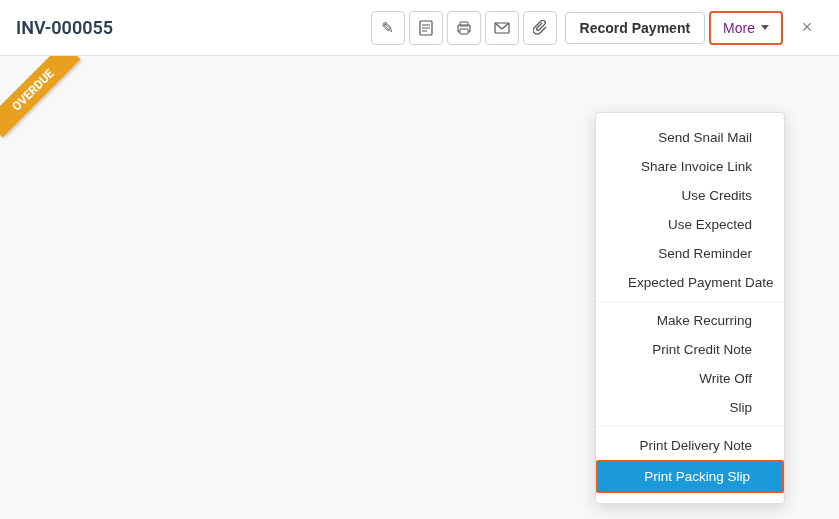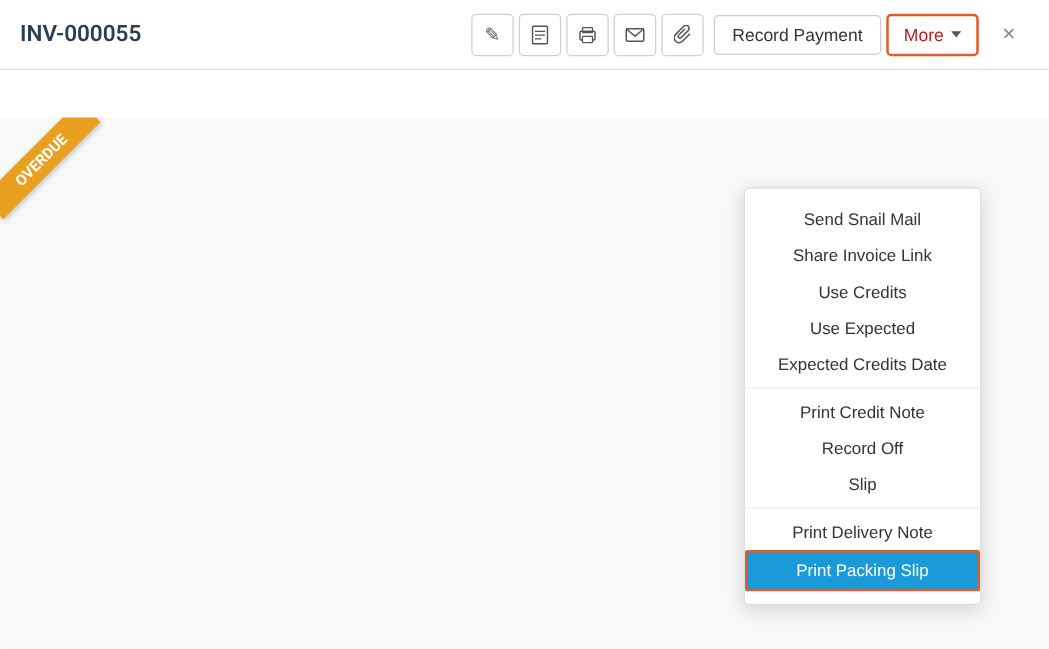--- a/index.html
+++ b/index.html
@@ -16,21 +16,20 @@
     }
 
     .modal-container {
       background: #fff;
       width: 839px;
       height: 519px;
       position: relative;
       display: flex;
       flex-direction: column;
       box-shadow: 0 2px 12px rgba(0,0,0,0.15);
-      gap: 38px;
     }
 
     
     .header-bar {
       display: flex;
       align-items: center;
       padding: 0 16px;
       height: 56px;
       border-bottom: 1px solid #e0e0e0;
       background: #fff;
@@ -66,28 +65,28 @@
     }
 
     .btn-record-payment {
       background: #fff;
       border: 1px solid #ccc;
       color: #333;
       padding: 7px 14px;
       border-radius: 4px;
       cursor: pointer;
       font-size: 14px;
-      font-weight: 400;
+      font-weight: 700;
       margin-right: 4px;
     }
 
     .btn-more {
       background: #fff;
       border: 2px solid #e05c2a;
-      color: #b91c1c;
+      color: #701a75;
       padding: 7px 12px;
       border-radius: 4px;
       cursor: pointer;
       font-size: 14px;
       font-weight: 500;
       display: flex;
       align-items: center;
       gap: 4px;
       position: relative;
     }
@@ -167,22 +166,22 @@
       padding: 4px 0;
     }
 
     .dropdown-section + .dropdown-section {
       border-top: 1px solid #eee;
     }
 
     .dropdown-item {
       display: block;
       width: 100%;
-      padding: 7px 12px;
-      text-align: center;
+      padding: 7px 32px;
+      text-align: right;
       background: none;
       border: none;
       cursor: pointer;
       font-size: 13.5px;
       color: #333;
       white-space: nowrap;
     }
 
     .dropdown-item.active {
       background: #1a9ad9;
@@ -256,25 +255,27 @@
     <div class="overdue-ribbon">
       <div class="overdue-text">Overdue</div>
     </div>
 
     <div class="dropdown-menu" id="dropdown-menu">
     <div class="dropdown-section">
           <button class="dropdown-item">Send Snail Mail</button>
           <button class="dropdown-item">Share Invoice Link</button>
           <button class="dropdown-item">Use Credits</button>
           <button class="dropdown-item">Use Expected</button>
-          <button class="dropdown-item">Expected Credits Date</button>
+          <button class="dropdown-item">Send Reminder</button>
+          <button class="dropdown-item">Expected Payment Date</button>
         </div>
         <div class="dropdown-section">
+          <button class="dropdown-item">Make Recurring</button>
           <button class="dropdown-item">Print Credit Note</button>
-          <button class="dropdown-item">Record Off</button>
+          <button class="dropdown-item">Write Off</button>
           <button class="dropdown-item">Slip</button>
         </div>
         <div class="dropdown-section">
           <button class="dropdown-item">Print Delivery Note</button>
           <button class="dropdown-item active">Print Packing Slip</button>
         </div>
       </div>
 
   </div>
 </div>

